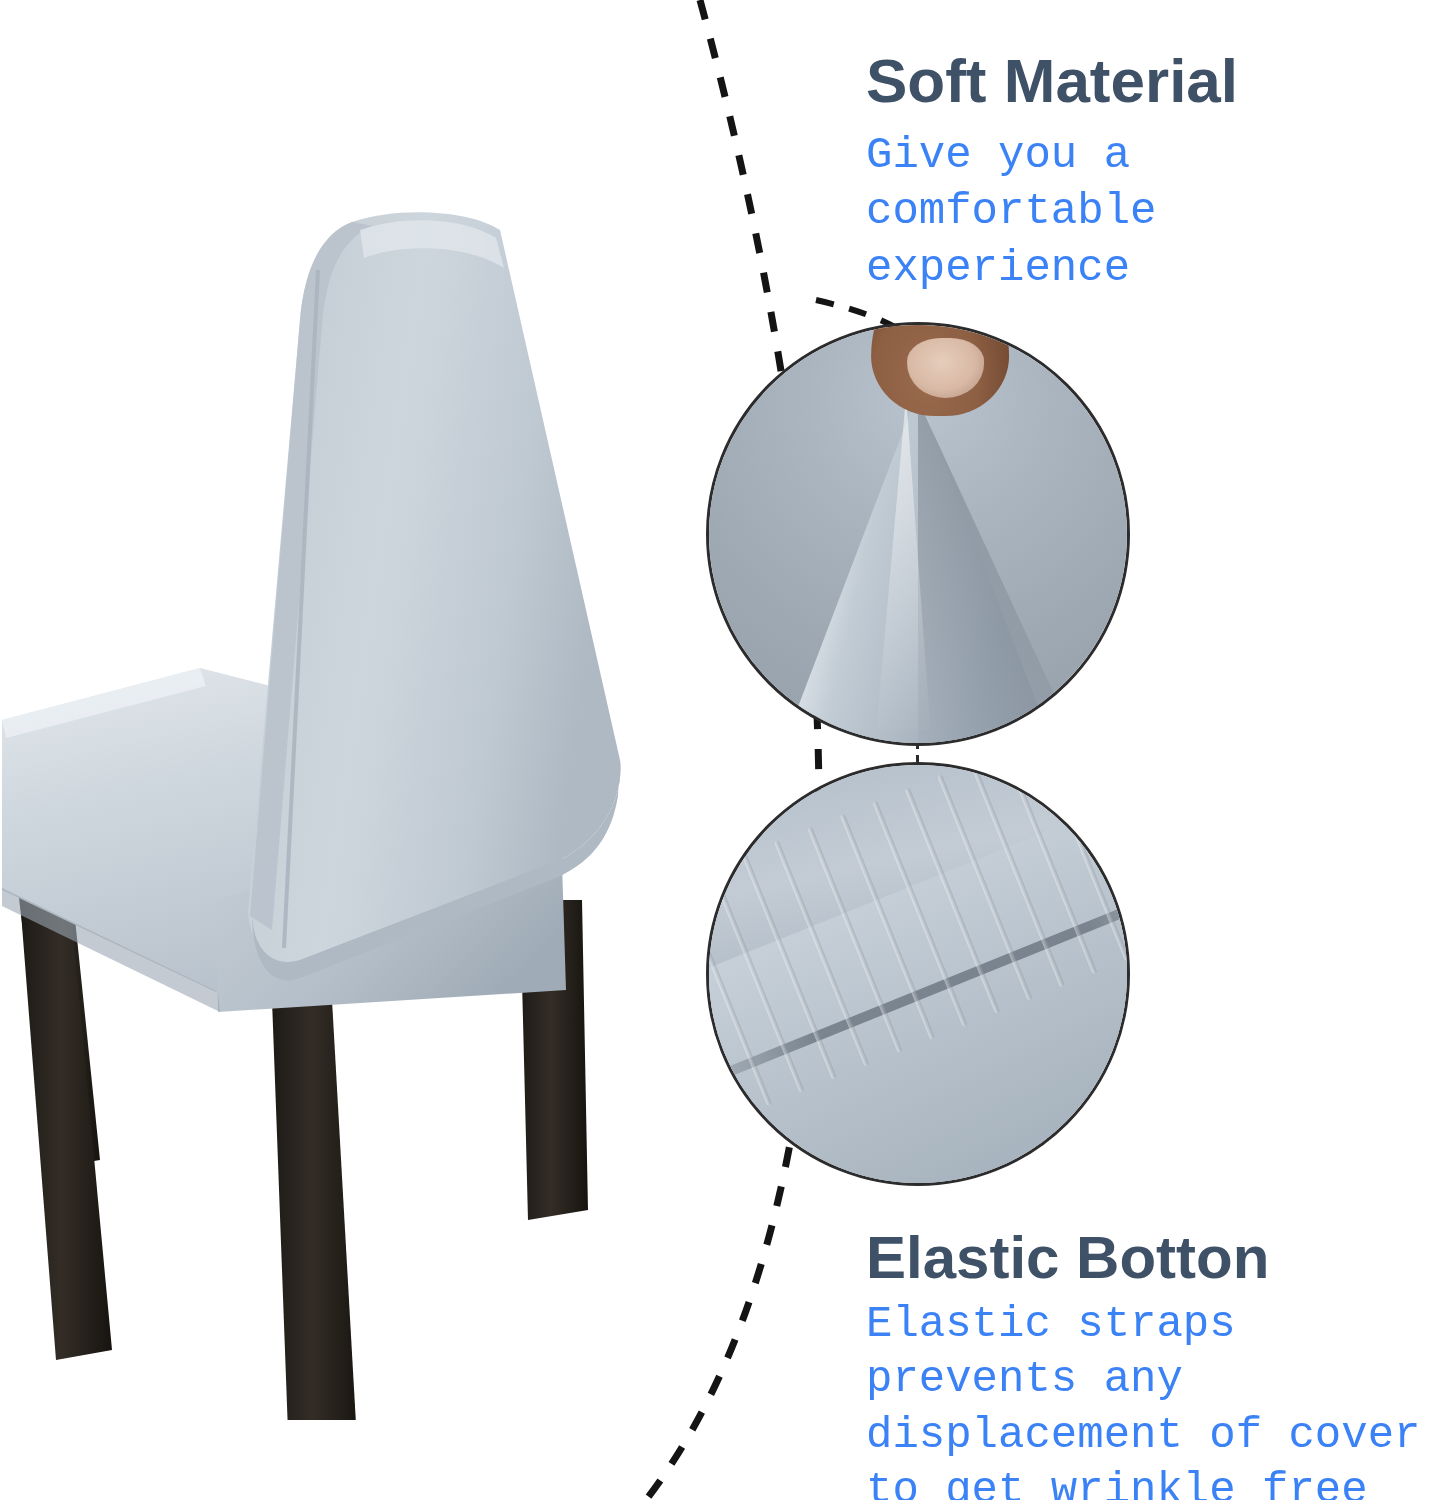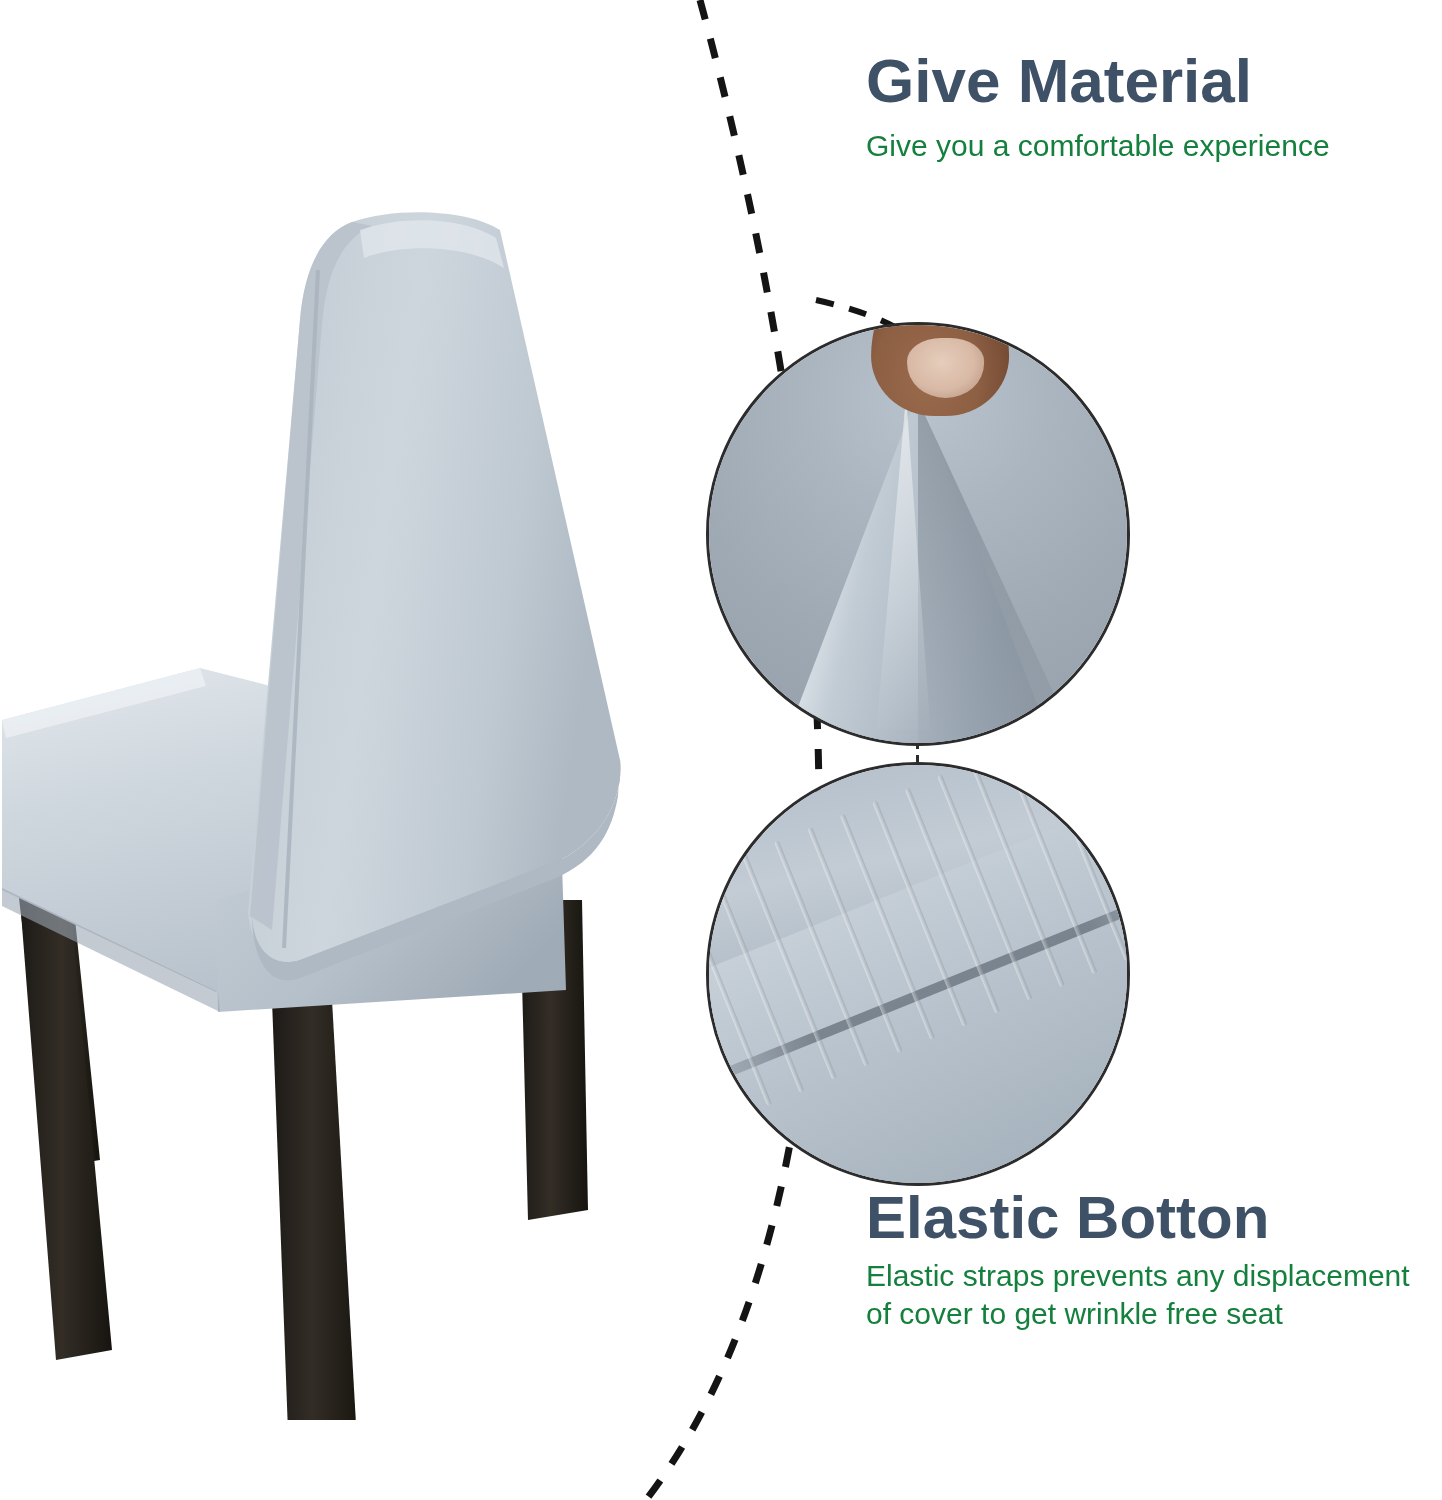--- a/index.html
+++ b/index.html
@@ -35,38 +35,40 @@
   }
   .feature-title {
     font-size: 62px;
     font-weight: bold;
     color: #3f5167;
     letter-spacing: 0px;
     line-height: 1.05;
     white-space: nowrap;
   }
   .feature-desc {
-    font-size: 30px;
-    color: #15803d;
+    font-size: 44px;
+    color: #3b82f6;
     line-height: 1.28;
     margin-top: 14px;
+    font-family: Liberation Mono, monospace;
   }
 
   #block-soft {
     left: 866px;
     top: 48px;
     width: 560px;
   }
   #block-elastic {
     left: 866px;
     top: 1186px;
     width: 566px;
   }
   #block-elastic .feature-title {
     font-size: 60px;
+    margin-top: 40px;
   }
   #block-elastic .feature-desc {
     margin-top: 8px;
     line-height: 1.26;
   }
 
   
   .callout {
     position: absolute;
     border-radius: 50%;
@@ -297,21 +299,21 @@
         <div class="ruche" style="left:55%"></div>
         <div class="ruche" style="left:62%"></div>
         <div class="ruche" style="left:69%"></div>
         <div class="ruche" style="left:76%"></div>
         <div class="ruche" style="left:83%"></div>
       </div>
     </div>
   </div>
 
   <div class="feature-block" id="block-soft">
-    <div class="feature-title">Give Material</div>
+    <div class="feature-title">Soft Material</div>
     <div class="feature-desc">Give you a comfortable experience</div>
   </div>
 
   <div class="feature-block" id="block-elastic">
     <div class="feature-title">Elastic Botton</div>
     <div class="feature-desc">Elastic straps prevents any displacement of cover to get wrinkle free seat</div>
   </div>
 
 </div>
 

